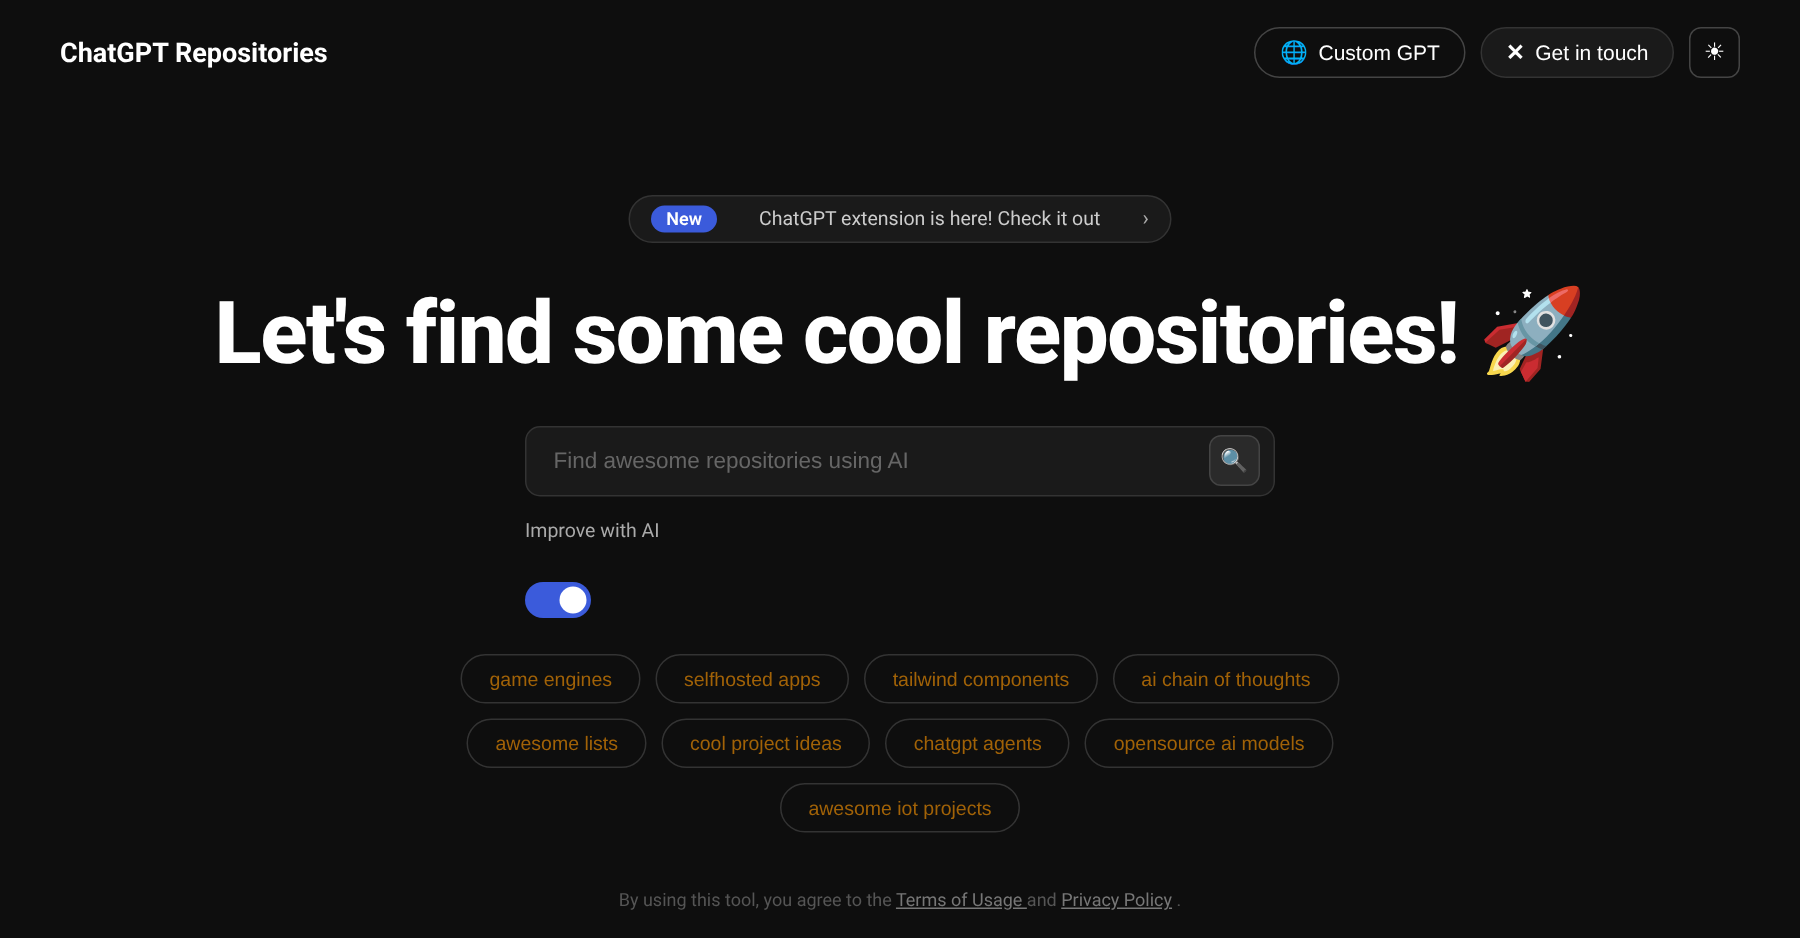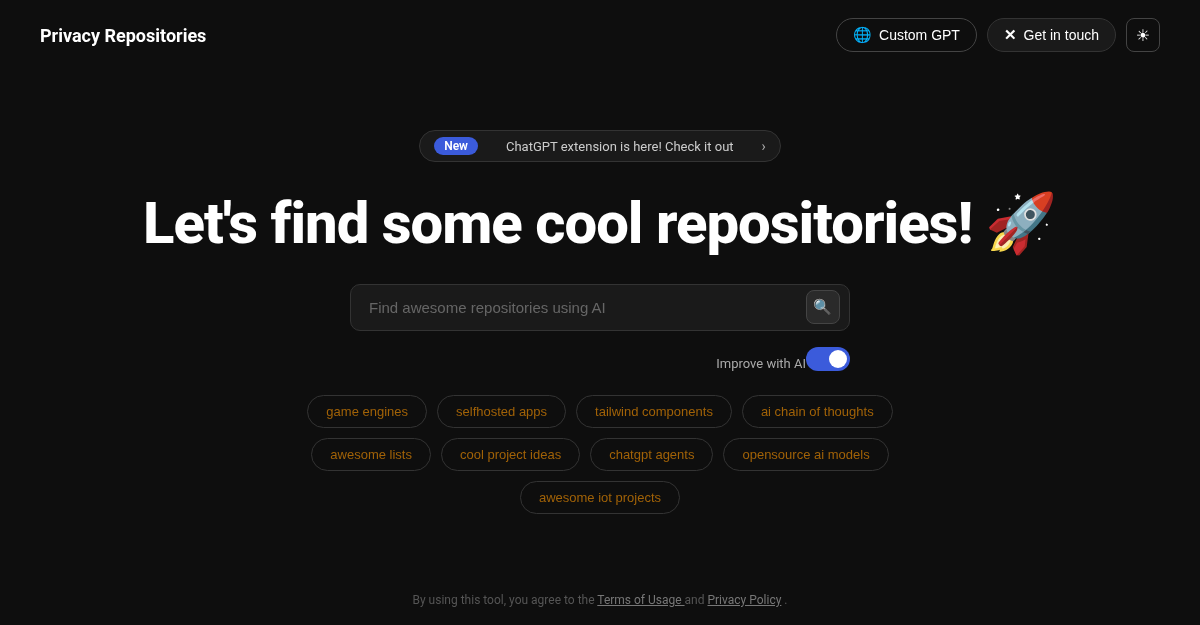--- a/index.html
+++ b/index.html
@@ -171,25 +171,26 @@
       display: flex;
       align-items: center;
       justify-content: center;
       cursor: pointer;
       font-size: 15px;
     }
 
     
     .toggle-row {
       display: flex;
-      align-items: flex-end;
+      align-items: flex-start;
       justify-content: flex-end;
       width: 500px;
-      gap: 0;
+      gap: 26px;
       margin-bottom: 24px;
+      flex-direction: column;
     }
 
     .toggle-label {
       font-size: 13px;
       color: #aaa;
     }
 
     .toggle {
       width: 44px;
       height: 24px;
@@ -252,21 +253,21 @@
 
     
     .globe-icon {
       font-size: 15px;
     }
   </style>
 </head>
 <body>
 
 <nav>
-  <span class="nav-logo">Privacy Repositories</span>
+  <span class="nav-logo">ChatGPT Repositories</span>
   <div class="nav-right">
     <button class="btn-custom-gpt">
       <span class="globe-icon">🌐</span>
       <span>Custom GPT</span>
     </button>
     <button class="btn-get-in-touch">
       <span class="x-icon">✕</span>
       <span>Get in touch</span>
     </button>
     <button class="btn-theme">

